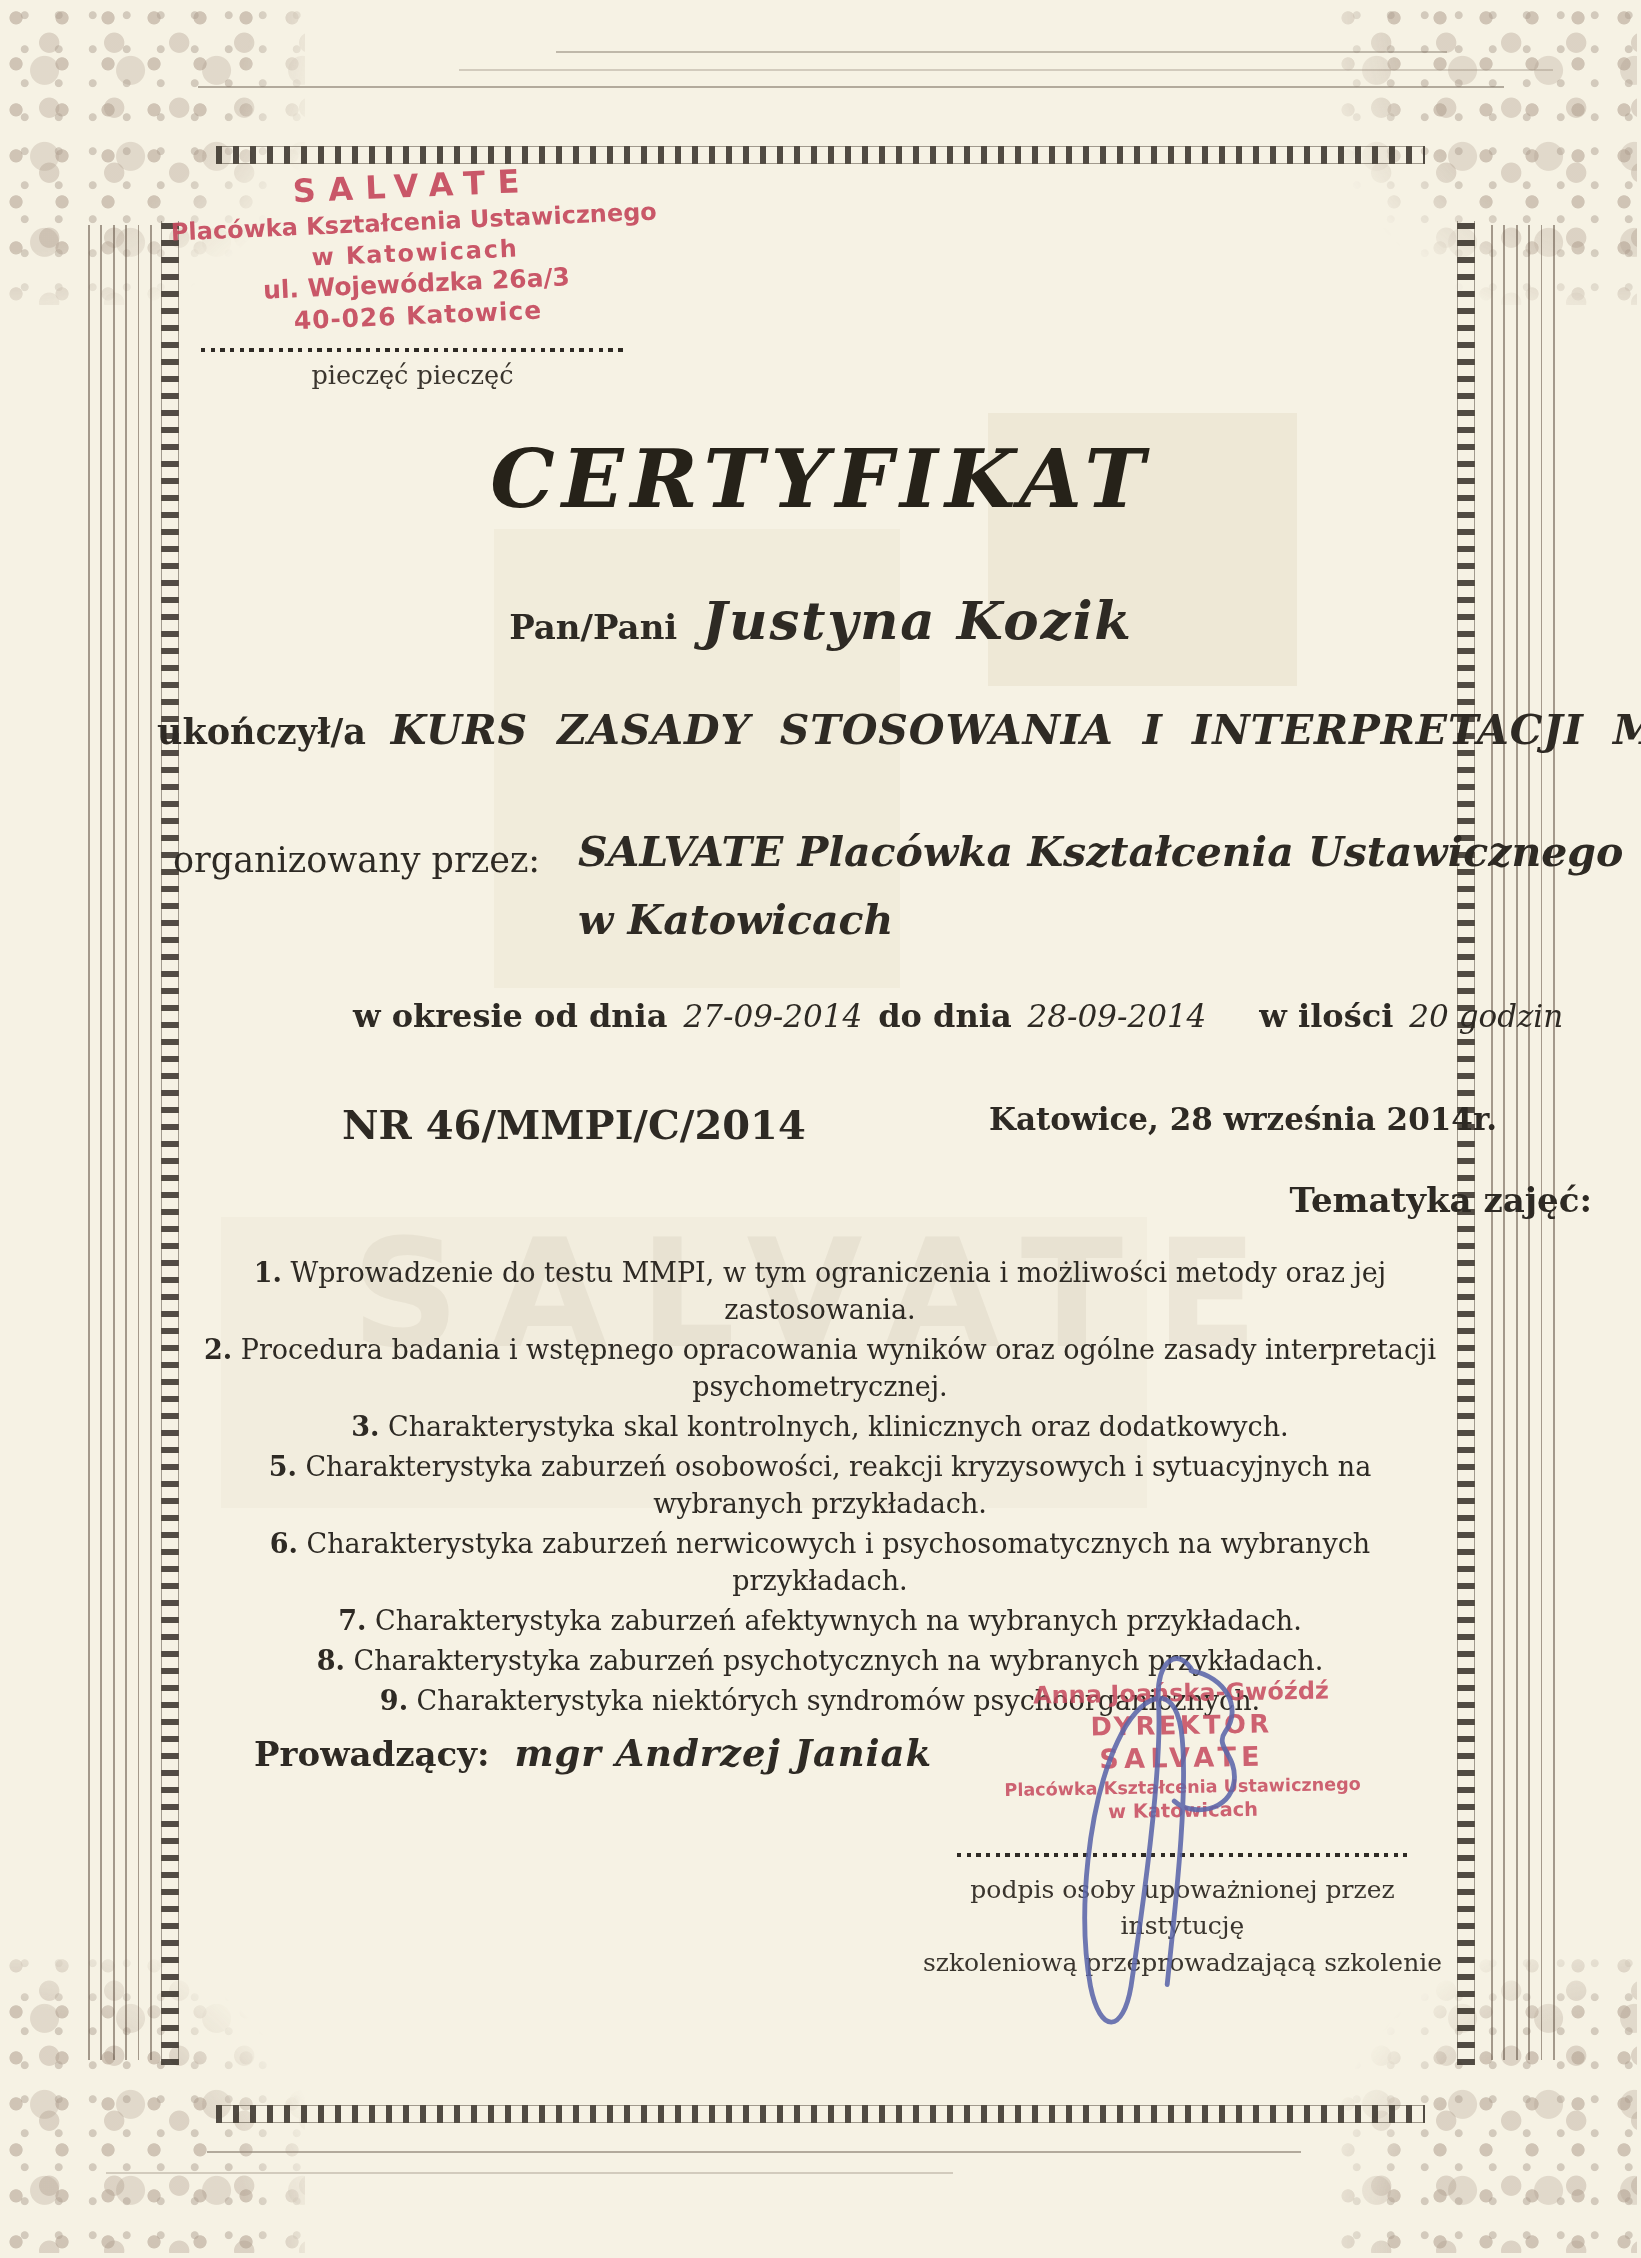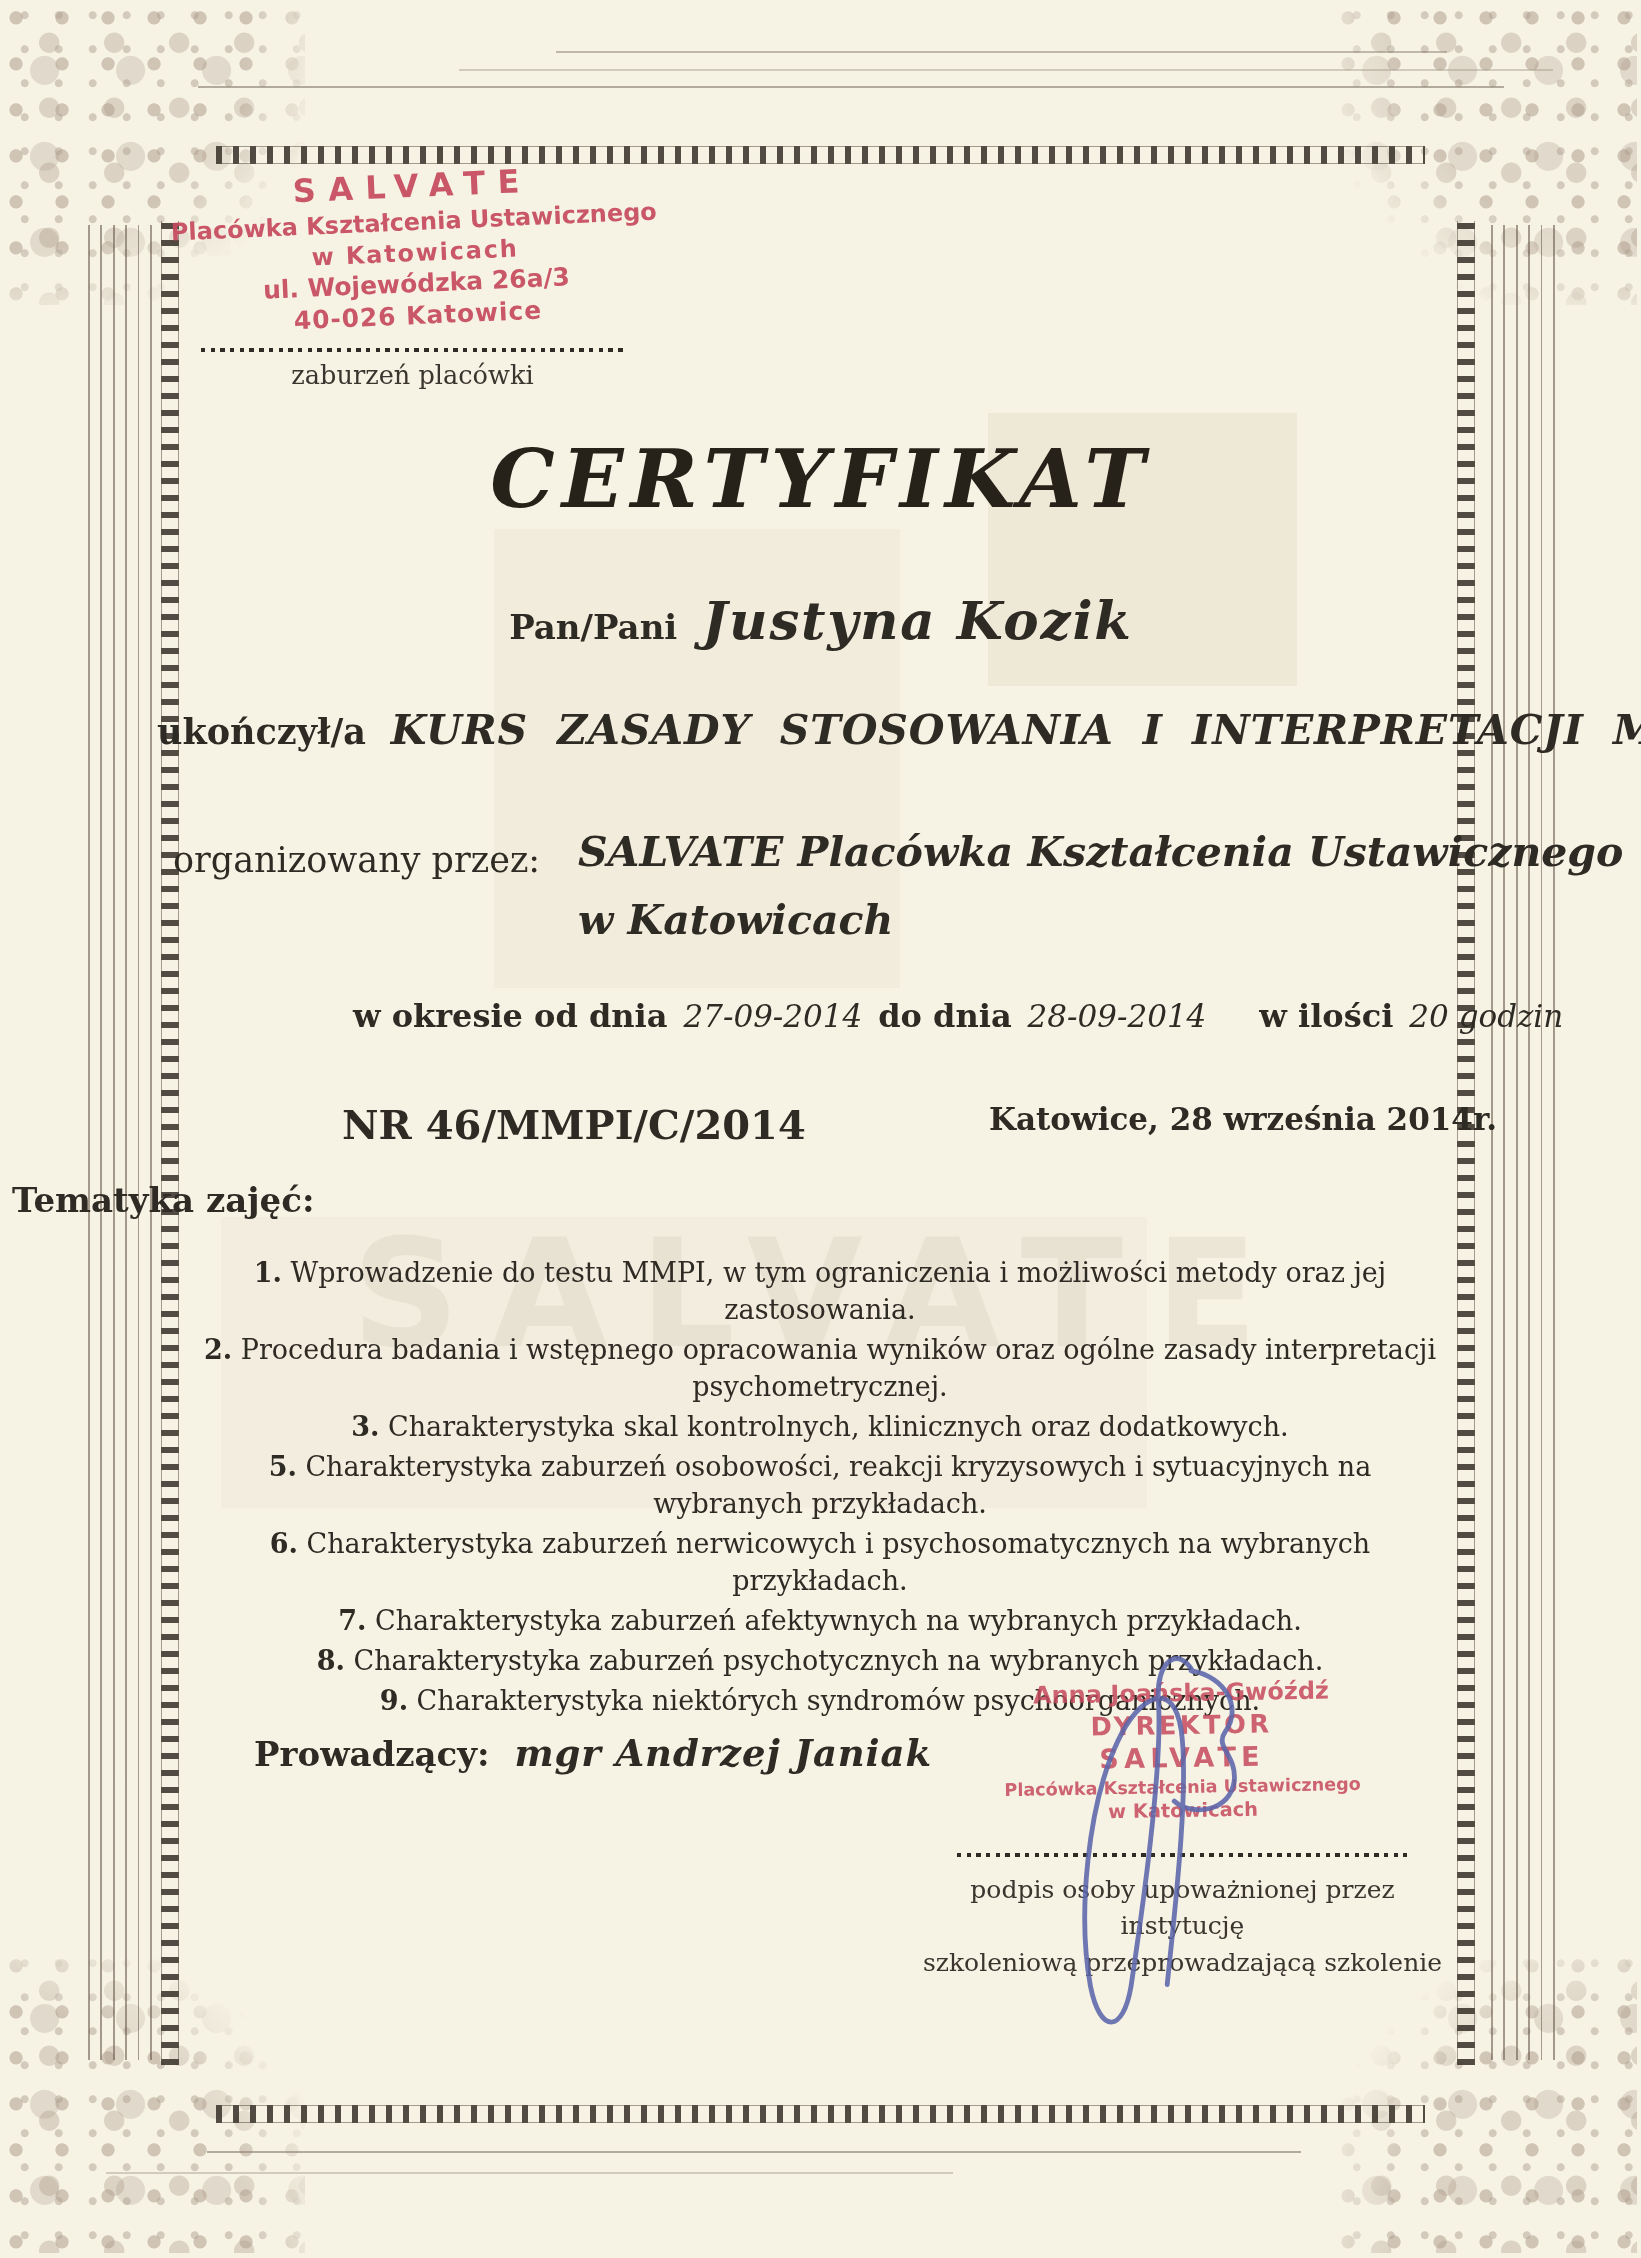--- a/index.html
+++ b/index.html
@@ -98,22 +98,22 @@
   .org-label{position:absolute;left:173px;top:840px;font-weight:normal;font-size:35px;}
   .org-line1{position:absolute;left:578px;top:828px;font-style:italic;font-weight:600;font-size:41px;}
   .org-line2{position:absolute;left:578px;top:896px;font-style:italic;font-weight:600;font-size:41px;}
   .period{position:absolute;left:353px;top:997px;white-space:nowrap;font-size:32px;}
   .period b{font-weight:bold;}
   .period i{font-style:italic;font-size:31px;}
   .gap-s{display:inline-block;width:16px;}
   .gap-l{display:inline-block;width:53px;}
   .meta-nr{position:absolute;left:342px;top:1101px;font-weight:bold;font-size:40px;}
   .meta-place{position:absolute;left:953px;top:1101px;font-weight:bold;font-size:31px;margin-left:36px;}
-  .topics-heading{position:absolute;left:0;top:1180px;width:1592px;text-align:left;
-    font-weight:bold;font-size:34px;padding-left:12px;}
+  .topics-heading{position:absolute;left:0;top:1180px;width:1592px;text-align:right;
+    font-weight:bold;font-size:34px;}
   .topics{position:absolute;left:192px;top:1255px;width:1256px;text-align:center;
     font-size:27px;line-height:1.36;}
   .topics .t-item{margin:0 0 3.5px 0;}
   .topics .t-num{font-weight:bold;}
   .instructor{position:absolute;left:254px;top:1731px;white-space:nowrap;}
   .instructor .lbl{font-weight:bold;font-size:34px;}
   .instructor .name{font-style:italic;font-weight:600;font-size:37px;letter-spacing:0.9px;}
   .sig-svg{position:absolute;left:0;top:0;pointer-events:none;}
 </style>
 </head>
@@ -144,21 +144,21 @@
   <div class="watermark">SALVATE</div>
 
   <div class="stamp stamp-top">
     <div class="s1">SALVATE</div>
     <div class="s2">Placówka Kształcenia Ustawicznego</div>
     <div class="s3">w Katowicach</div>
     <div class="s4">ul. Wojewódzka 26a/3</div>
     <div class="s5">40-026 Katowice</div>
   </div>
   <div class="dotted dotted-stamp"></div>
-  <div class="caption caption-stamp">zaburzeń placówki</div>
+  <div class="caption caption-stamp">pieczęć pieczęć</div>
 
   <div class="title">CERTYFIKAT</div>
 
   <div class="recipient">
     <span class="lbl">Pan/Pani</span>
     <span class="gap-s"></span>
     <span class="name">Justyna Kozik</span>
   </div>
 
   <div class="course-line">

